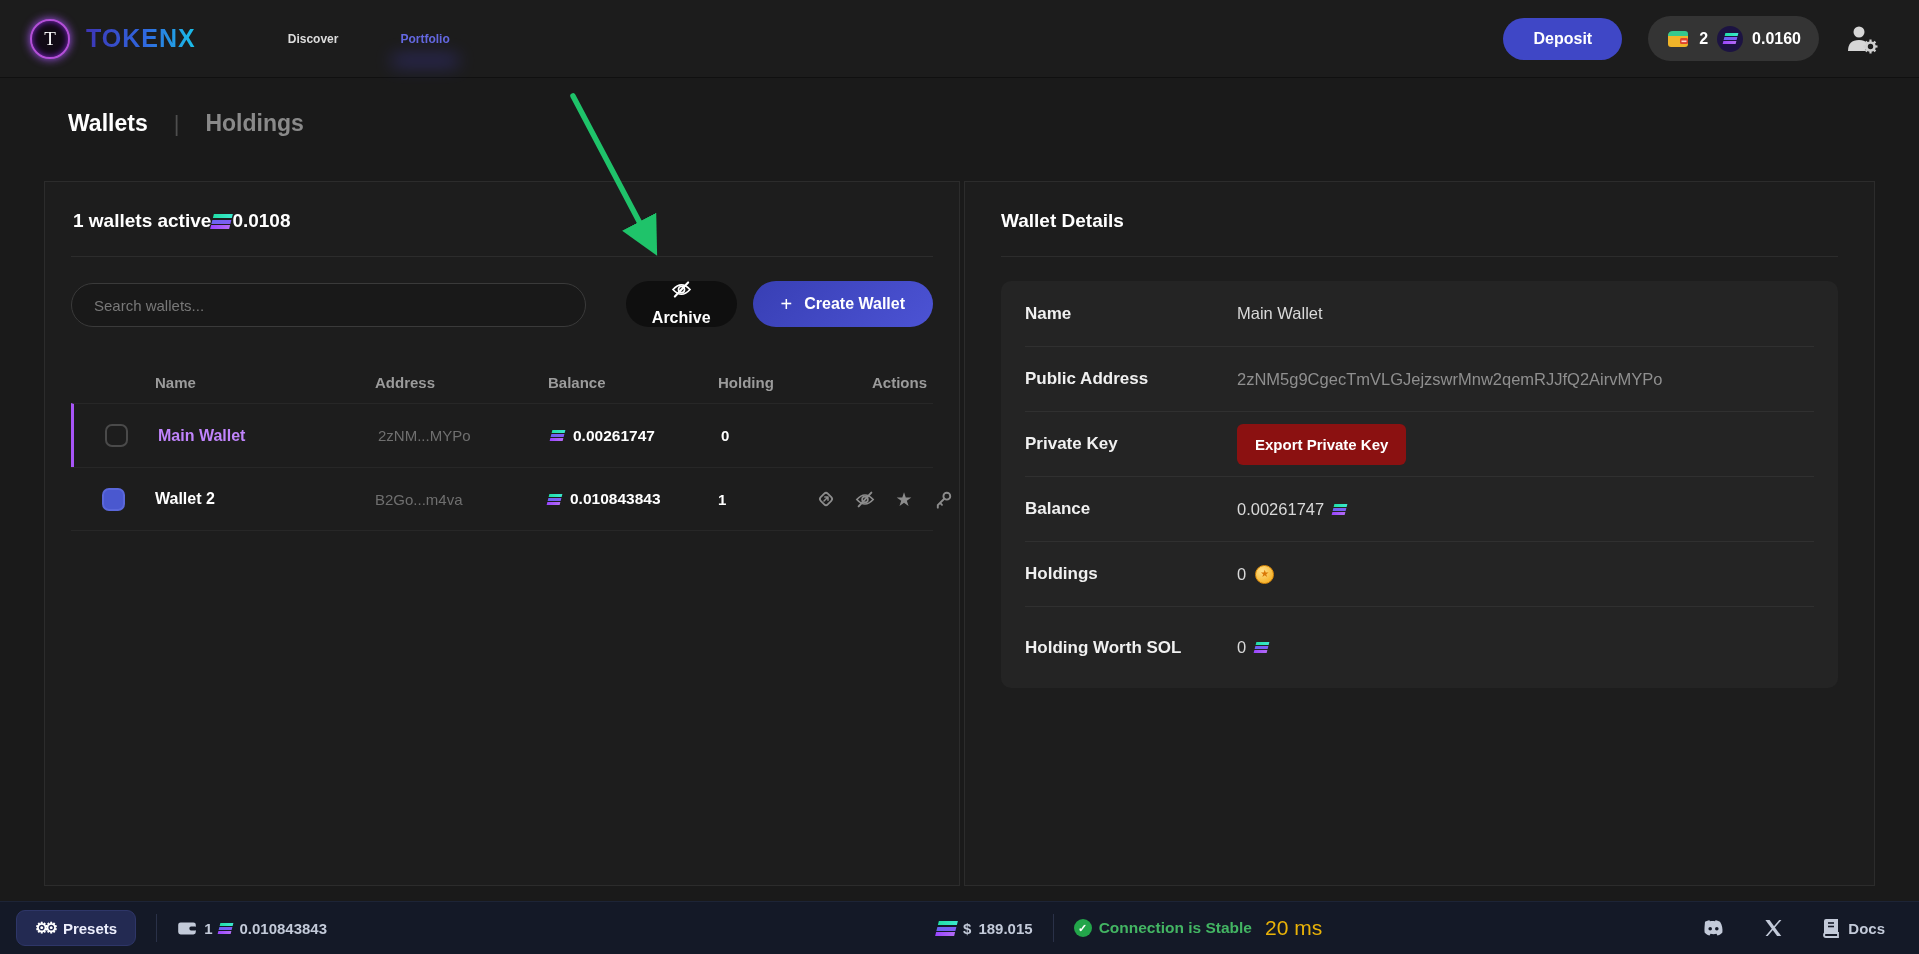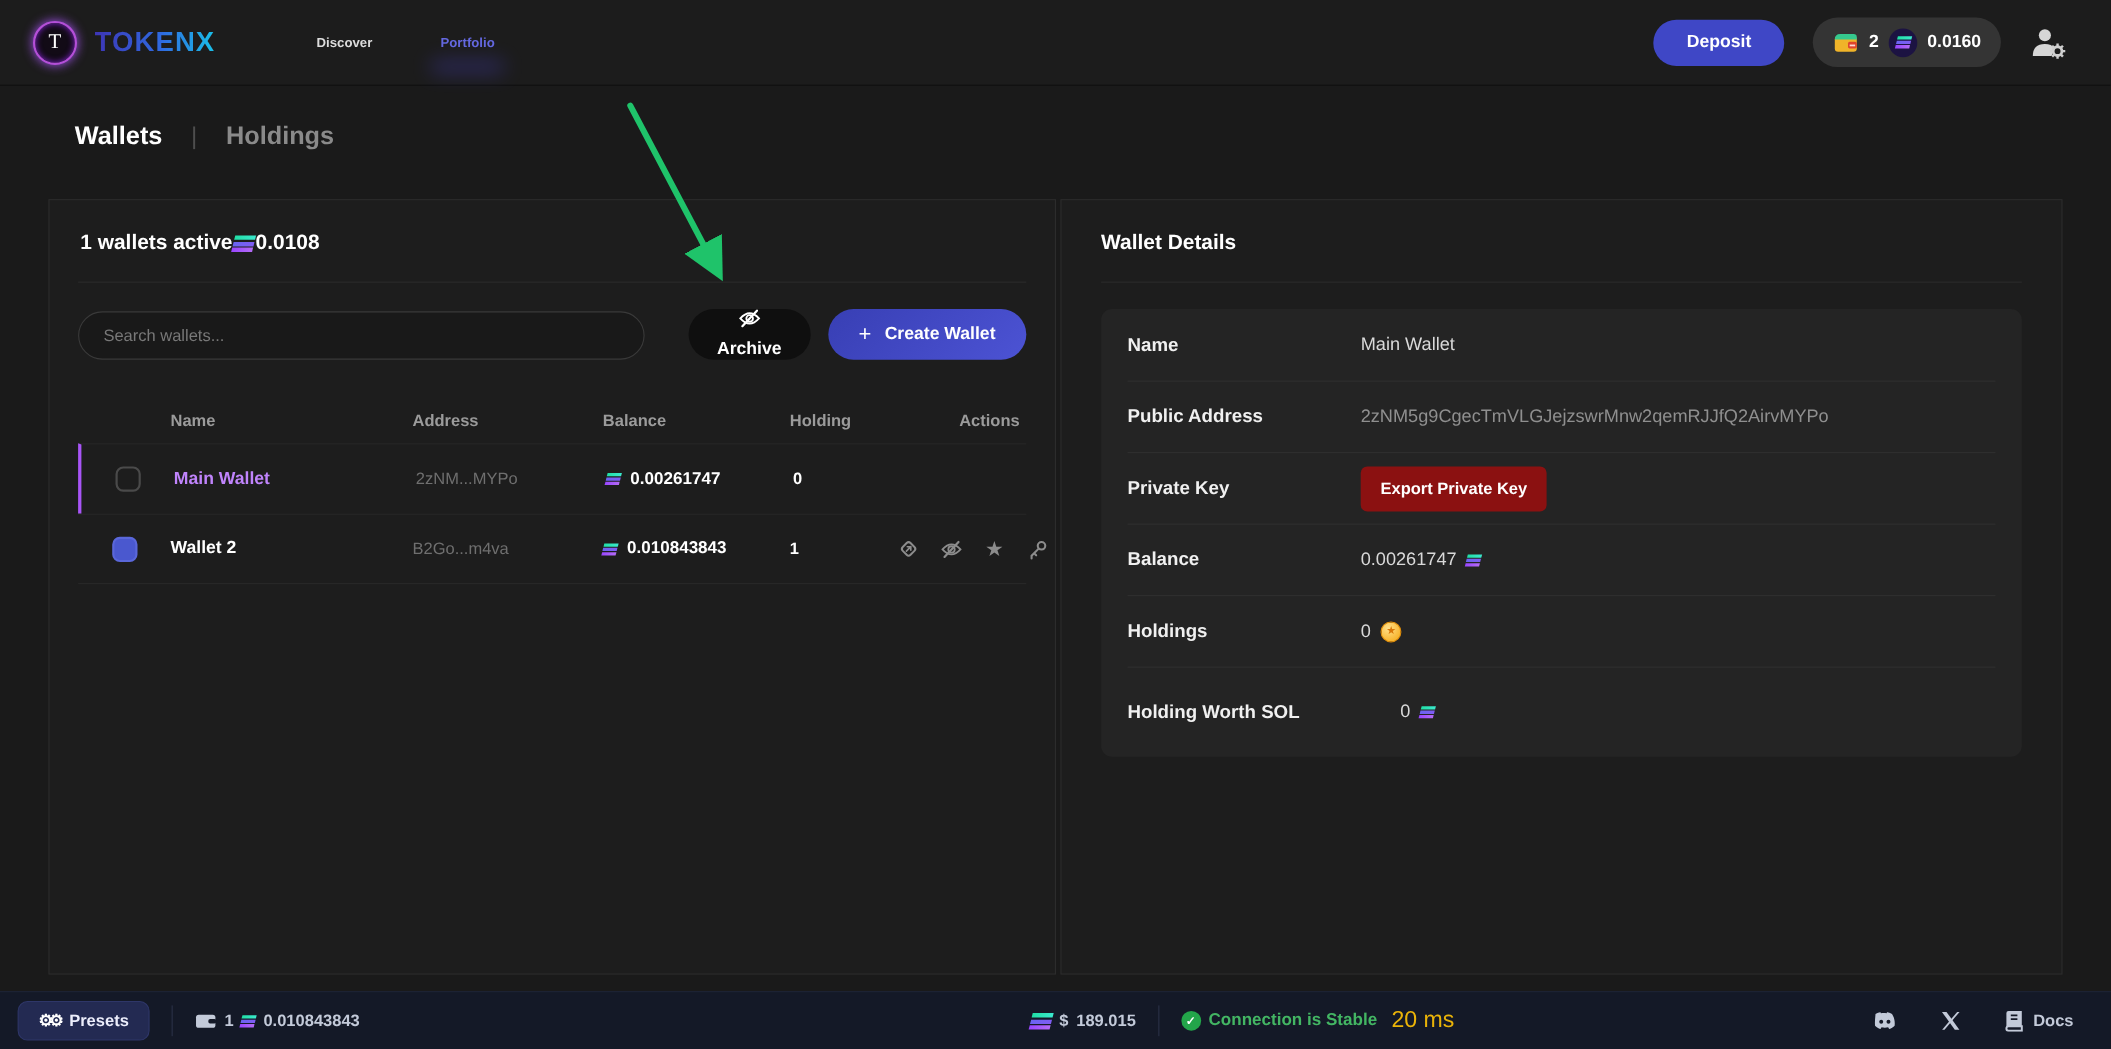--- a/index.html
+++ b/index.html
@@ -91,21 +91,21 @@
           color:#8c8c8c; cursor:pointer; font-size:19px; }
 
   
   .details-title { font-size:19px; font-weight:700; color:#fff; }
   .details-card { background:#242424; border-radius:10px; margin-top:2px; padding:0 24px; }
   .drow { display:flex; align-items:center; min-height:65px; border-top:1px solid #303030; }
   .drow:first-child { border-top:none; }
   .drow .dlabel { width:212px; font-size:17px; font-weight:700; color:#f0f0f0; line-height:1.5; }
   .drow .dvalue { font-size:16.5px; color:#d9d9d9; display:flex; align-items:center; gap:9px; }
   .drow .dvalue.gray { color:#8f8f8f; }
-  .drow.tall { min-height:82px;gap:36px; }
+  .drow.tall { min-height:82px; }
   .btn-export { background:#8b1111; color:#fff; border:none; border-radius:6px;
           padding:12px 18px; font-size:15px; font-weight:700; cursor:pointer; margin:10px 0; }
 
   .coin-icon { width:19px; height:19px; border-radius:50%;
           background:radial-gradient(circle at 35% 30%, #ffe08a, #f7b733 70%);
           border:1.5px solid #e08e0b; display:inline-flex; align-items:center; justify-content:center;
           color:#d97706; font-size:10px; line-height:1; }
   .money-icon { width:23px; height:15px; background:#3fbf7f; border:2px solid #2a9a61;
           border-radius:2px; display:inline-block; transform:rotate(-6deg); position:relative; }
   .money-icon::after { content:""; position:absolute; left:6px; top:2.5px; width:7px; height:7px;

